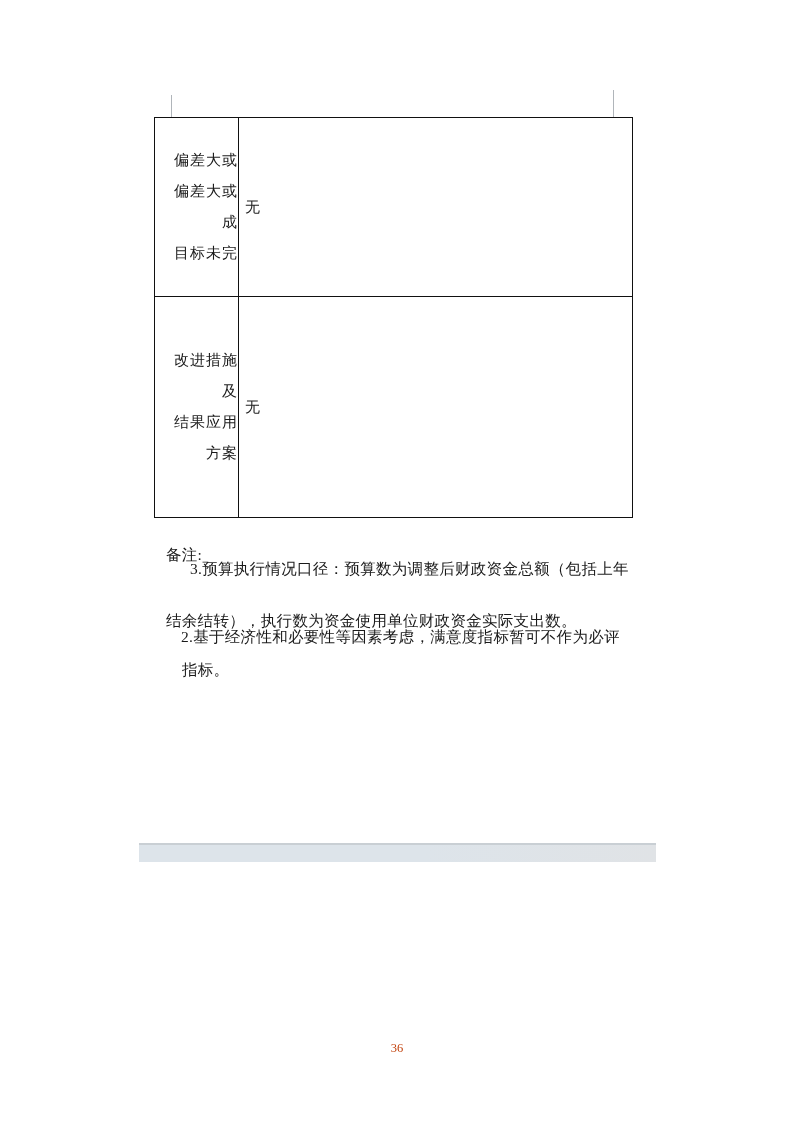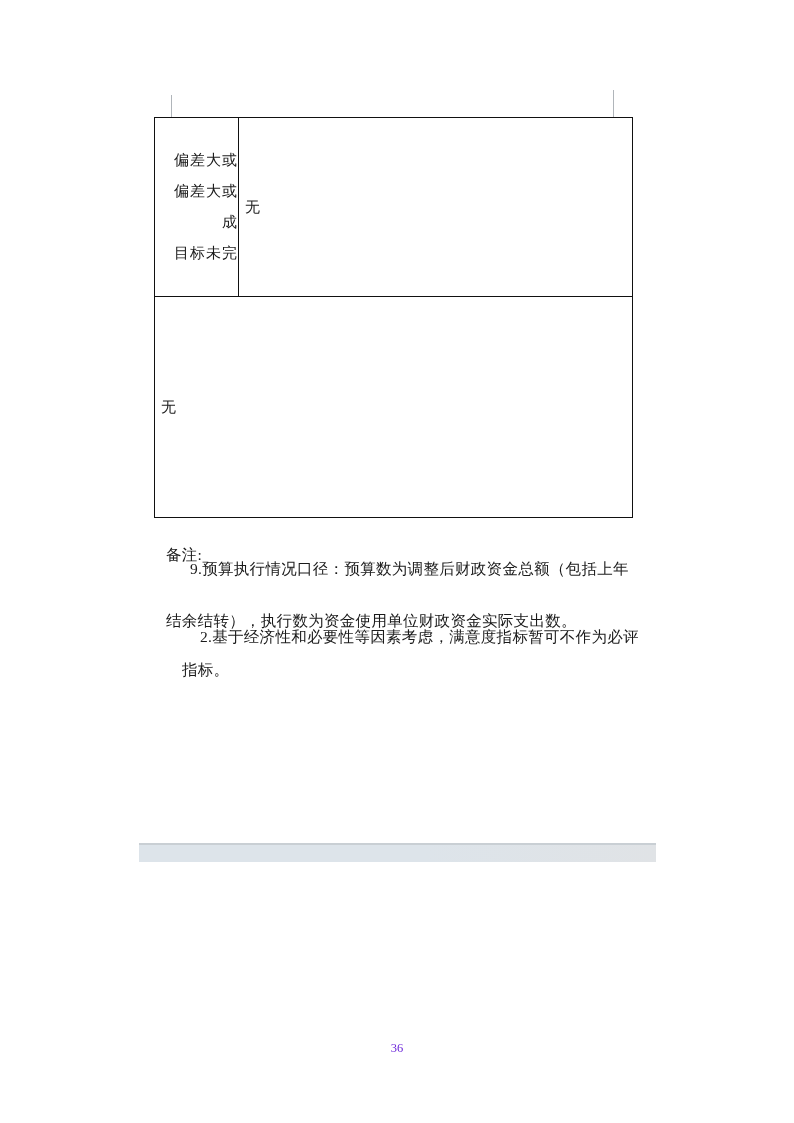--- a/index.html
+++ b/index.html
@@ -68,21 +68,21 @@
   .note-line {
     position: absolute;
     font-size: 15.5px;
     line-height: 19px;
     white-space: nowrap;
     letter-spacing: 0.3px;
   }
   .notes-label { left: 166px; top: 545px; }
   .n1l1 { left: 190px; top: 559px; }
   .n1l2 { left: 166px; top: 611px; }
-  .n2l1 { left: 200px; top: 627px; font-family: Liberation Serif, serif; }
+  .n2l1 { left: 181px; top: 627px; font-family: Liberation Serif, serif; }
   .n2l2 { left: 182px; top: 660px; }
 
   
   .divider-bar {
     position: absolute;
     left: 139px;
     top: 843px;
     width: 517px;
     height: 17px;
     border-top: 2px solid #c9cfd4;
@@ -90,21 +90,21 @@
   }
 
   
   .page-number {
     position: absolute;
     left: 0;
     top: 1041px;
     width: 100%;
     text-align: center;
     font-size: 12.5px;
-    color: #6d28d9;
+    color: #c2410c;
   }
 </style>
 </head>
 <body>
 
 <div class="page">
 
   <div class="boundary-mark mark-left"></div>
   <div class="boundary-mark mark-right"></div>
 
@@ -114,30 +114,36 @@
       <div class="hline">偏差大或</div>
       <div class="hline">偏差大或</div>
       <div class="hline">成</div>
       <div class="hline">目标未完</div>
     </div>
 
     <div class="cell content-cell row1">
       <span>无</span>
     </div>
 
+    <div class="cell header-cell">
+      <div class="hline">改进措施</div>
+      <div class="hline">及</div>
+      <div class="hline">结果应用</div>
+      <div class="hline">方案</div>
+    </div>
 
     <div class="cell content-cell">
       <span>无</span>
     </div>
 
   </div>
 
   <div class="note-line notes-label">备注:</div>
 
-  <div class="note-line n1l1">9.预算执行情况口径：预算数为调整后财政资金总额（包括上年</div>
+  <div class="note-line n1l1">3.预算执行情况口径：预算数为调整后财政资金总额（包括上年</div>
 
   <div class="note-line n1l2">结余结转），执行数为资金使用单位财政资金实际支出数。</div>
 
   <div class="note-line n2l1">2.基于经济性和必要性等因素考虑，满意度指标暂可不作为必评</div>
 
   <div class="note-line n2l2">指标。</div>
 
   <div class="divider-bar"></div>
 
   <div class="page-number">36</div>

